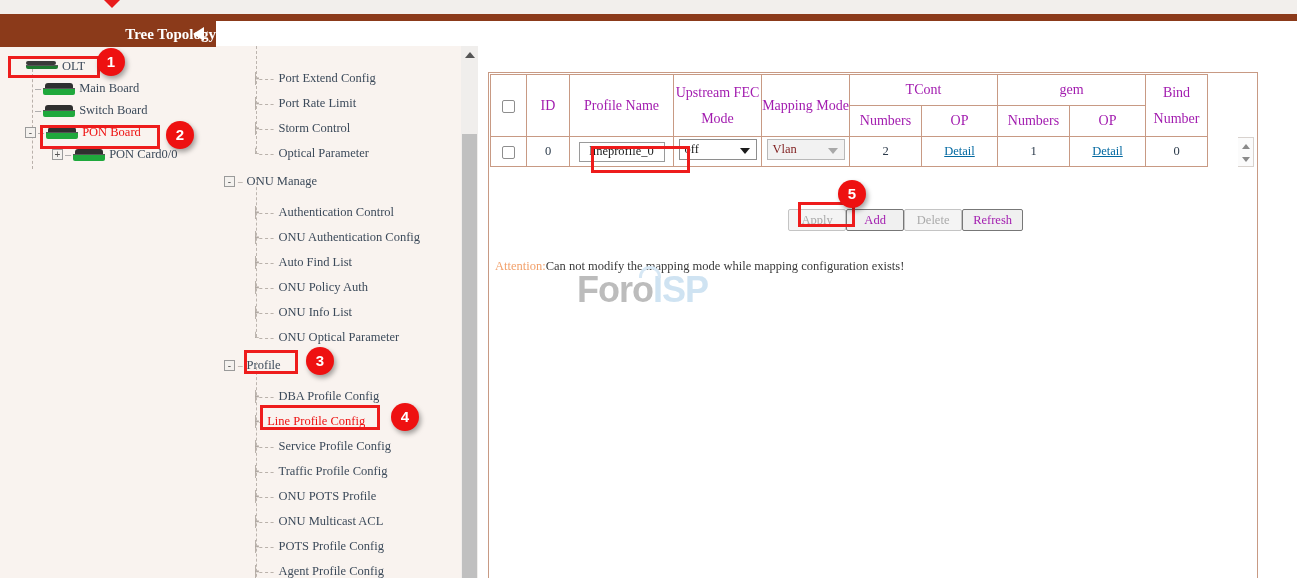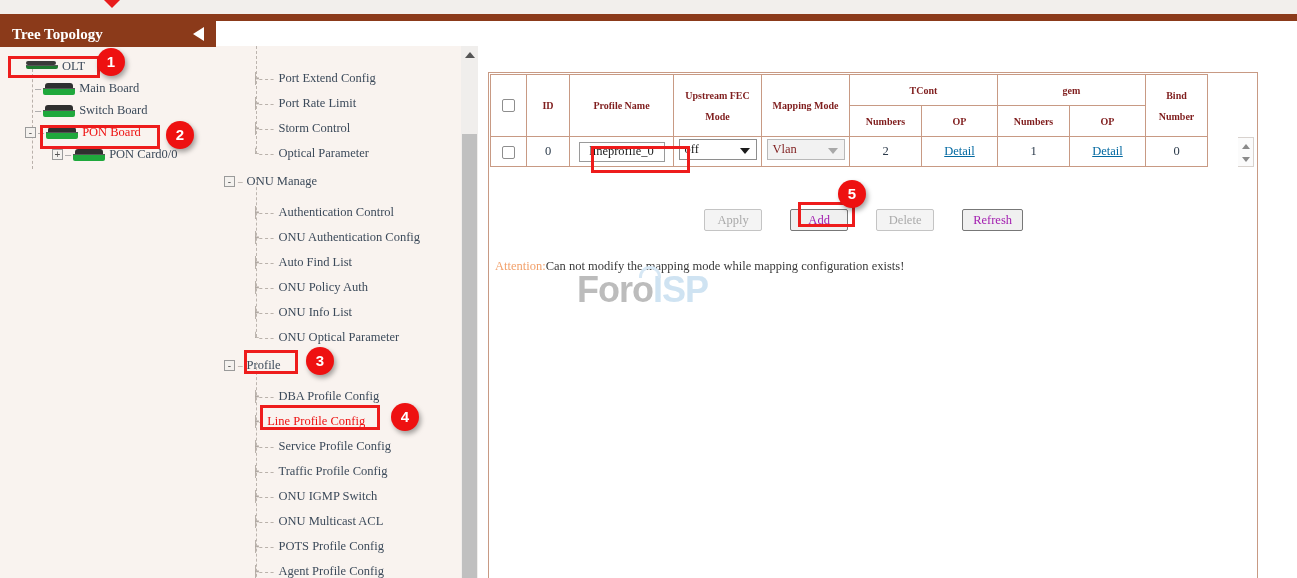--- a/index.html
+++ b/index.html
@@ -31,21 +31,21 @@
 
   
   .sidebar {
     position:absolute; left:0; top:21px; width:216px; height:557px;
     background:#f9f3ef;
   }
   .sidebar-header {
     position:absolute; left:0; top:0; width:216px; height:26px;
     background:#8b3a1a; color:#ffffff;
     font-weight:bold; font-size:15px;
-    display:flex; align-items:center; padding-left:12px;
+    display:flex; align-items:center; padding-left:12px;justify-content:flex-end;
   }
   .collapse-icon {
     position:absolute; right:12px; top:6px;
     width:0;height:0;
     border-top:7px solid transparent;
     border-bottom:7px solid transparent;
     border-right:11px solid #ffffff;
   }
   .tree-body { position:absolute; left:0; top:26px; width:216px; height:531px; padding-top:8px; }
 
@@ -106,21 +106,21 @@
     position:absolute; left:10px; top:26px; width:769px; height:510px;
     border:1px solid #c89a84; border-right:none; border-bottom:none;
   }
   .panel-right-edge { position:absolute; left:779px; top:26px; width:1px; height:510px; background:#c89a84; }
 
   table.grid { border-collapse:collapse; position:absolute; left:1px; top:1px; }
   table.grid td, table.grid th {
     border:1px solid #c89a84; padding:0; text-align:center;
     font-family:"Liberation Serif", serif;
   }
-  table.grid th { color:#7f1d1d; font-weight:bold; font-size:10px; background:#ffffff; }
+  table.grid th { color:#a21caf; font-weight:normal; font-size:14px; background:#ffffff; }
   table.grid td { color:#2b3a4a; font-size:12.5px; background:#ffffff; }
   .hdr-row1 td, .hdr-row1 th { height:31px; }
   .hdr-row2 td, .hdr-row2 th { height:31px; }
   .data-row td { height:30px; }
 
   .chk {
     width:13px; height:13px; border:1px solid #8e8e8e; background:#fff;
     display:inline-block; vertical-align:middle; border-radius:2px;
   }
   .txtbox {
@@ -142,21 +142,21 @@
   a.detail { color:#0369a1; text-decoration:underline; font-size:12.5px; }
 
   .spin {
     position:absolute; left:1px; top:0px; width:16px; height:30px; background:#fbfbfb; border:1px solid #d8d2ce; border-left:none;
   }
   .spin .up { position:absolute; left:4px; top:6px; width:0;height:0;
     border-left:4px solid transparent; border-right:4px solid transparent; border-bottom:5px solid #8a8a8a; }
   .spin .dn { position:absolute; left:4px; top:19px; width:0;height:0;
     border-left:4px solid transparent; border-right:4px solid transparent; border-top:5px solid #8a8a8a; }
 
-  .btnrow { position:absolute; left:1px; top:136px; width:765px; height:46px; display:flex; align-items:flex-start; justify-content:flex-end; gap:28px; padding-right:232px; }
+  .btnrow { position:absolute; left:1px; top:112px; width:765px; height:46px; display:flex; align-items:flex-end; justify-content:flex-end; padding-right:232px; }
   .btn {
     min-width:58px; height:22px; padding:0 10px;
     border:1px solid #777; background:#f0f0f0; color:#a21caf;
     font-family:"Liberation Serif", serif; font-size:12.5px;
     display:inline-flex; align-items:center; justify-content:center;
     border-radius:2px;
   }
   .btn.disabled { color:#aaa; border-color:#c4c4c4; background:#f4f4f4; }
 
   .attention { position:absolute; left:6px; top:186px; font-size:12.5px; color:#3a3a3a; }
@@ -308,21 +308,21 @@
     <div class="mitem" style="padding-left:36px;">
       <span class="mconn">┝---</span>
       <span>Service Profile Config</span>
     </div>
     <div class="mitem" style="padding-left:36px;">
       <span class="mconn">┝---</span>
       <span>Traffic Profile Config</span>
     </div>
     <div class="mitem" style="padding-left:36px;">
       <span class="mconn">┝---</span>
-      <span>ONU IGMP Switch</span>
+      <span>ONU POTS Profile</span>
     </div>
     <div class="mitem" style="padding-left:36px;">
       <span class="mconn">┝---</span>
       <span>ONU Multicast ACL</span>
     </div>
     <div class="mitem" style="padding-left:36px;">
       <span class="mconn">┝---</span>
       <span>POTS Profile Config</span>
     </div>
     <div class="mitem" style="padding-left:36px;">

